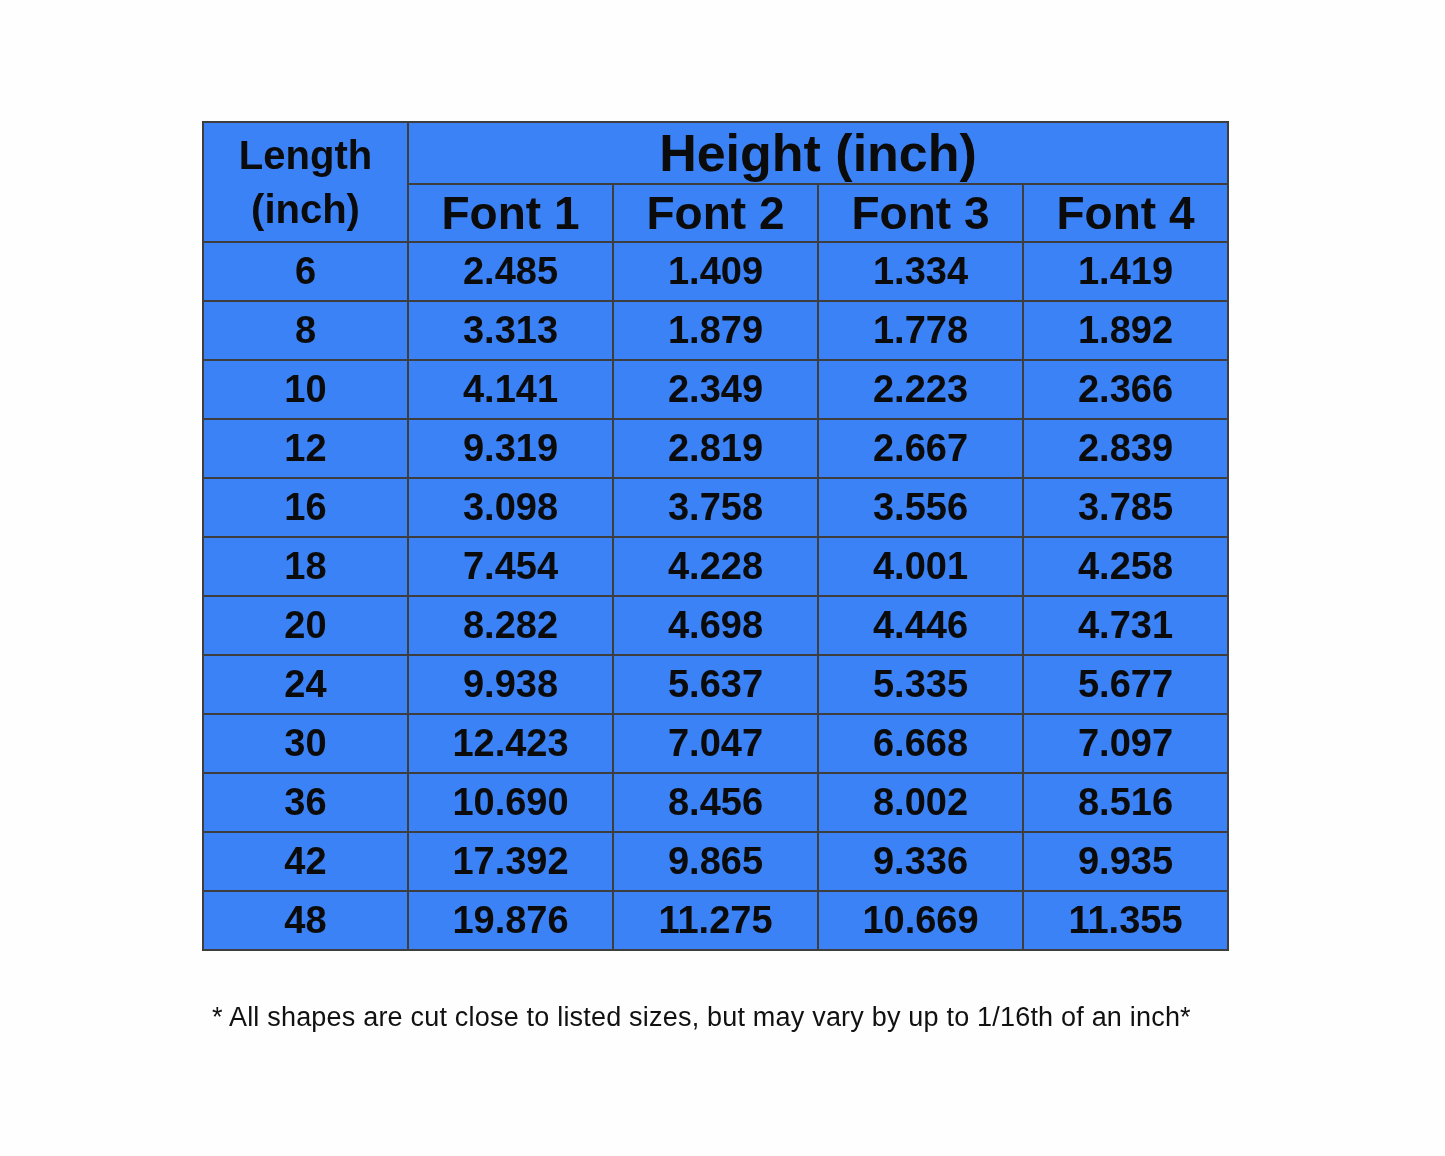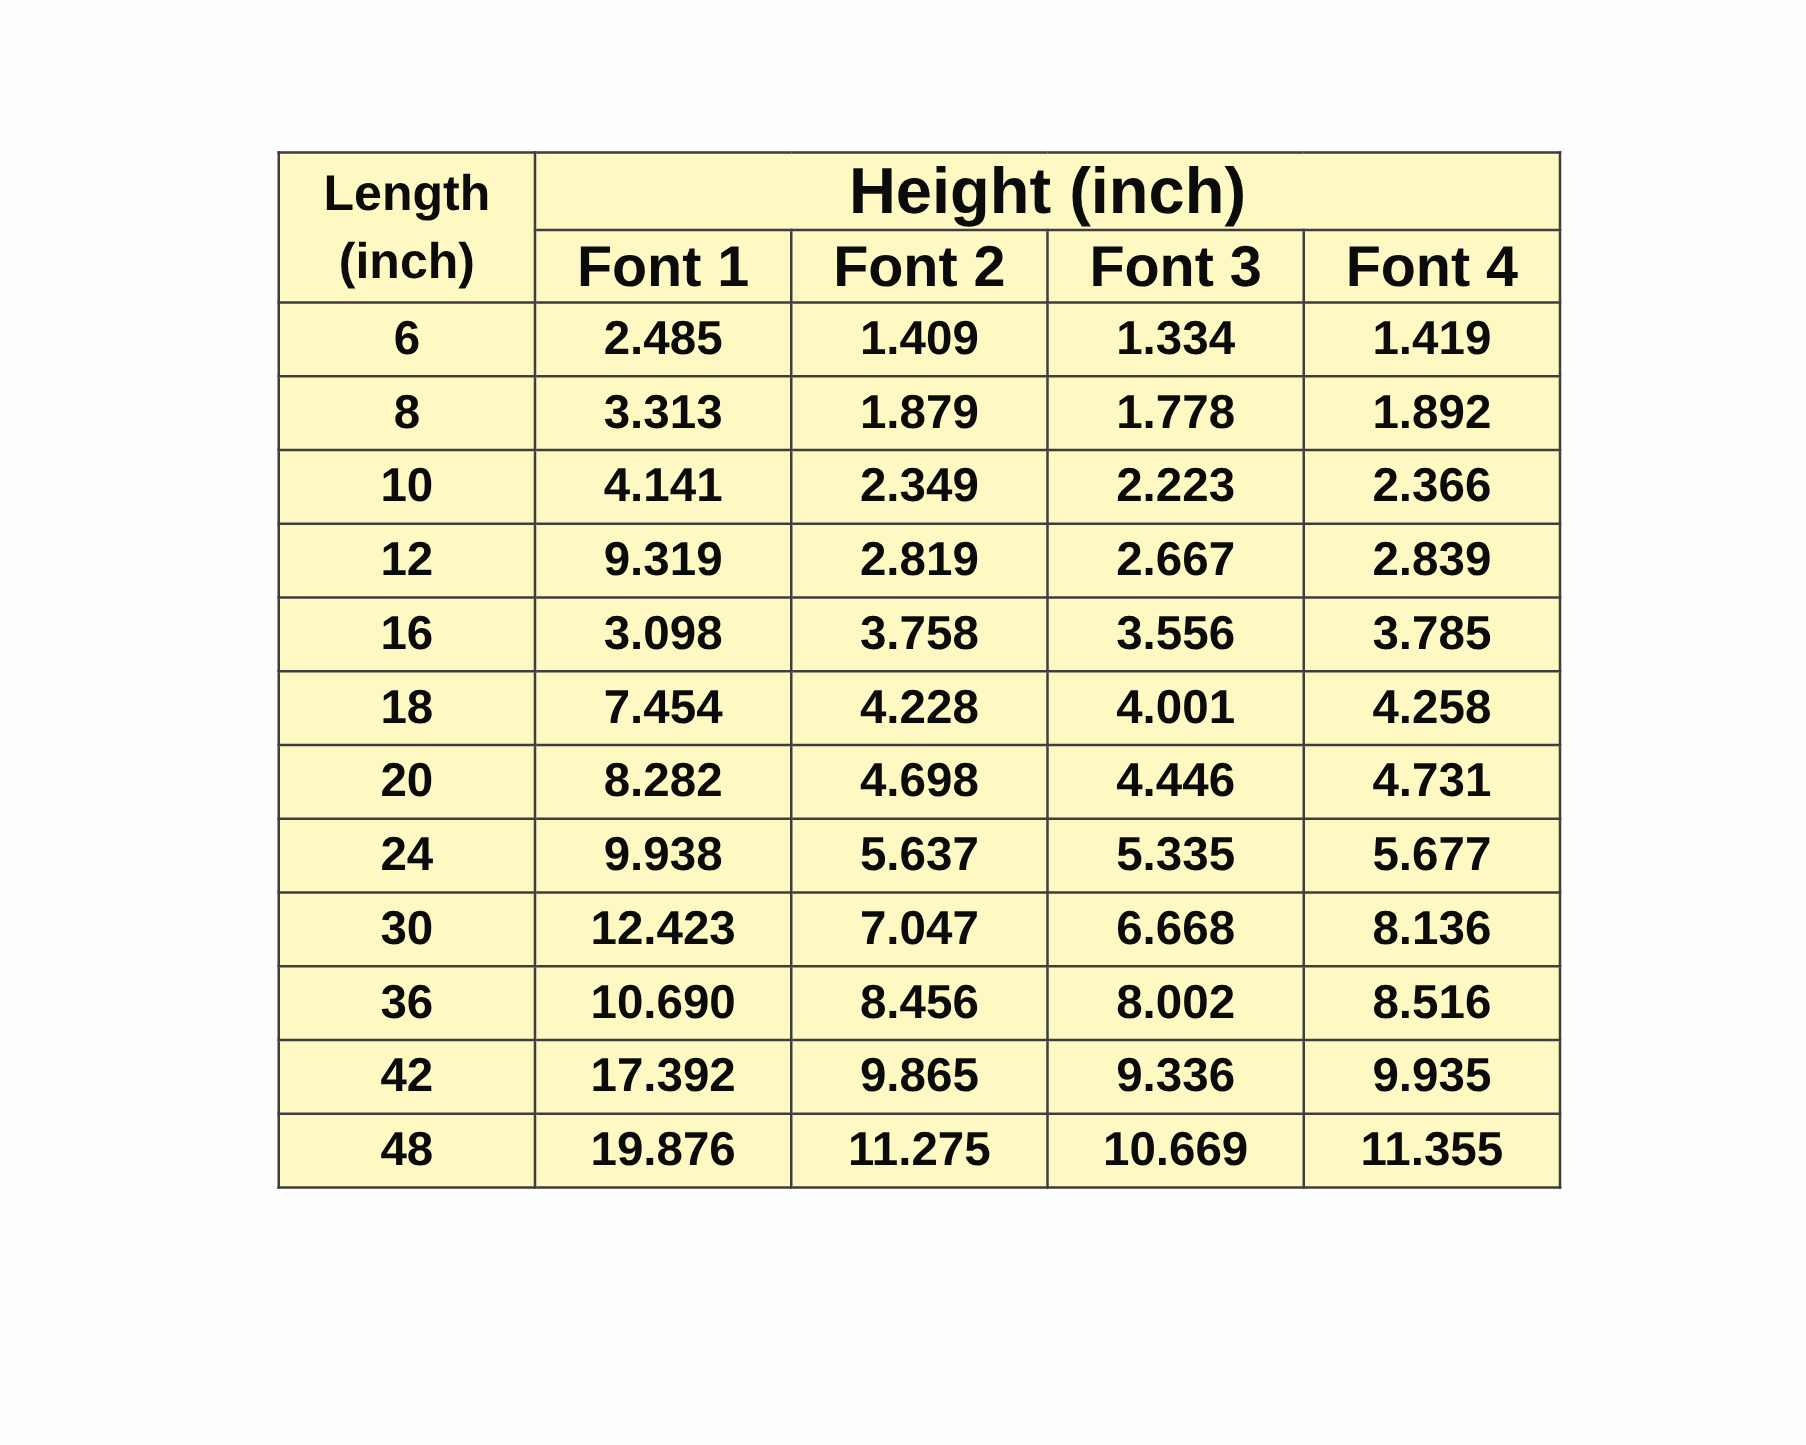--- a/index.html
+++ b/index.html
@@ -9,25 +9,25 @@
     position: relative;
     width: 1445px;
     height: 1156px;
     background: #fefefe;
     font-family: "Liberation Sans", sans-serif;
     color: #0b0b0b;
     overflow: hidden;
   }
   table.size-chart {
     position: absolute;
-    left: 222px;
+    left: 202px;
     top: 121px;
     border-collapse: collapse;
     table-layout: fixed;
-    background: #fef9c3;
+    background: #3b82f6;
   }
   table.size-chart col { width: 205px; }
   table.size-chart th,
   table.size-chart td {
     border: 2px solid #3e3e3e;
     text-align: center;
     vertical-align: middle;
     padding: 0;
     font-weight: bold;
     color: #0b0b0b;
@@ -142,21 +142,21 @@
         <td>9.938</td>
         <td>5.637</td>
         <td>5.335</td>
         <td>5.677</td>
       </tr>
       <tr class="data-row">
         <td>30</td>
         <td>12.423</td>
         <td>7.047</td>
         <td>6.668</td>
-        <td>8.136</td>
+        <td>7.097</td>
       </tr>
       <tr class="data-row">
         <td>36</td>
         <td>10.690</td>
         <td>8.456</td>
         <td>8.002</td>
         <td>8.516</td>
       </tr>
       <tr class="data-row">
         <td>42</td>
@@ -168,14 +168,15 @@
       <tr class="data-row">
         <td>48</td>
         <td>19.876</td>
         <td>11.275</td>
         <td>10.669</td>
         <td>11.355</td>
       </tr>
     </tbody>
   </table>
 
+  <div class="footnote">* All shapes are cut close to listed sizes, but may vary by up to 1/16th of an inch*</div>
 
 </div>
 
 </body></html>

